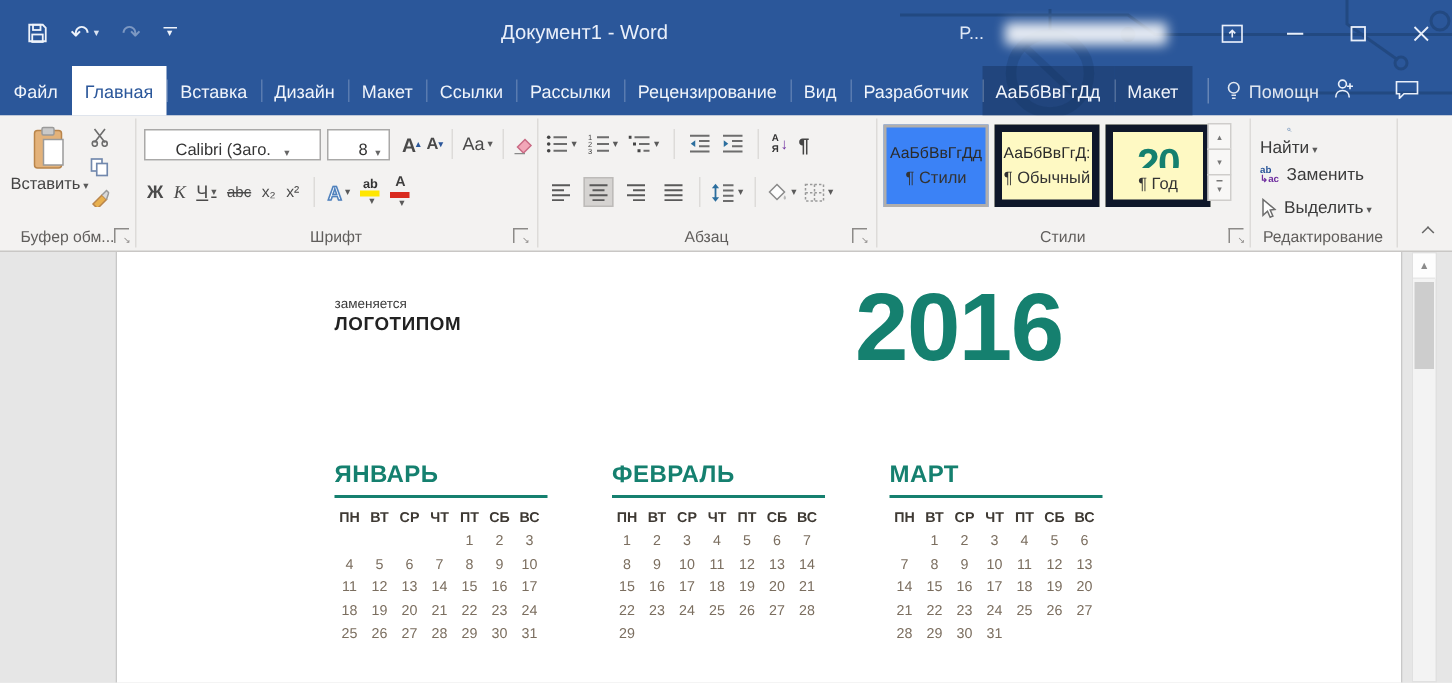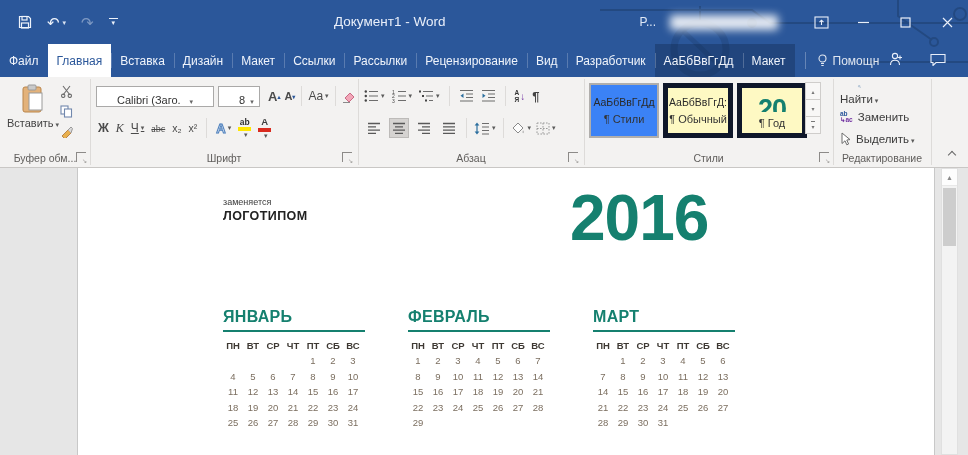--- a/index.html
+++ b/index.html
@@ -257,21 +257,21 @@
       <svg width="14" height="13" viewBox="0 0 14 13">
         <path d="M3 8 L8 3 L12 7 L7 12 Z" fill="#f2a6b8" stroke="#c96a84"></path>
         <path d="M1 12.5 h7" stroke="#8a8a8a"></path>
       </svg>
     </span>
   </div>
   <div id="font-row2">
     <span class="rbtn" style="font-weight:bold;">Ж</span>
     <span class="rbtn" style="font-style:italic;font-family:'Liberation Serif',serif;">К</span>
     <span class="rbtn drop" style="text-decoration:underline;">Ч</span>
-    <span class="rbtn" style="text-decoration:line-through;font-size:10px;font-family:Liberation Serif, serif;">abc</span>
+    <span class="rbtn" style="text-decoration:line-through;font-size:10px;">abc</span>
     <span class="rbtn" style="font-size:10.5px;">x₂</span>
     <span class="rbtn" style="font-size:10.5px;">x²</span>
     <span class="vsep"></span>
     <span class="rbtn drop">
       <b style="font-size:13px;color:#fff;-webkit-text-stroke:1px #4f81bd;text-shadow:0 0 1px #4f81bd;">А</b>
     </span>
     <span class="rbtn drop fx2">
       <b style="font-size:8.5px;color:#333;">ab</b>
       <i style="background:#ffe600;"></i>
     </span>

